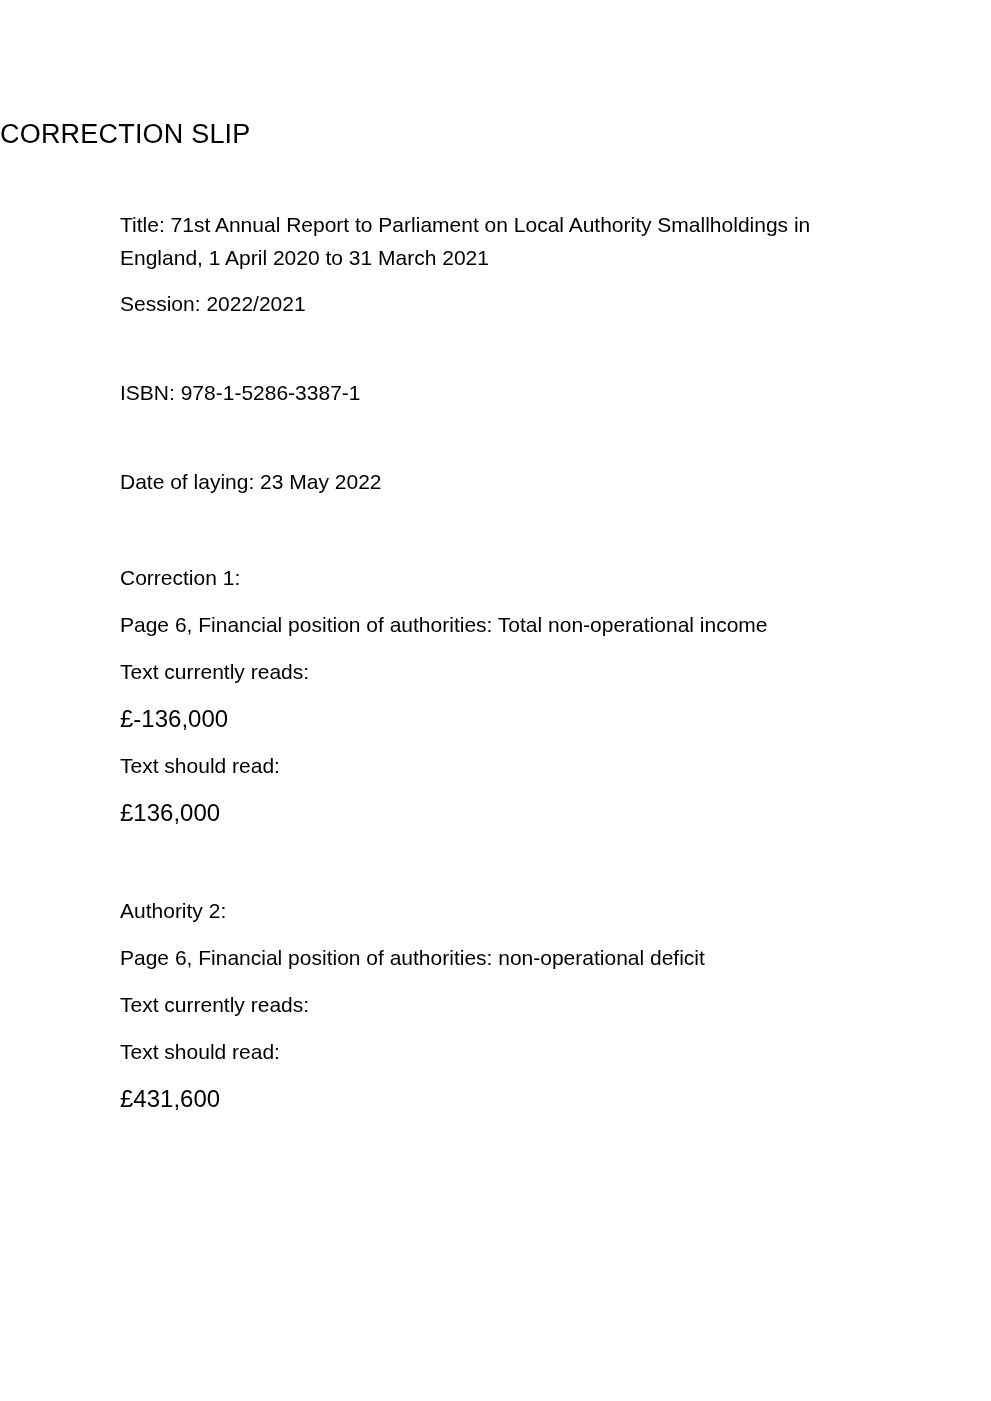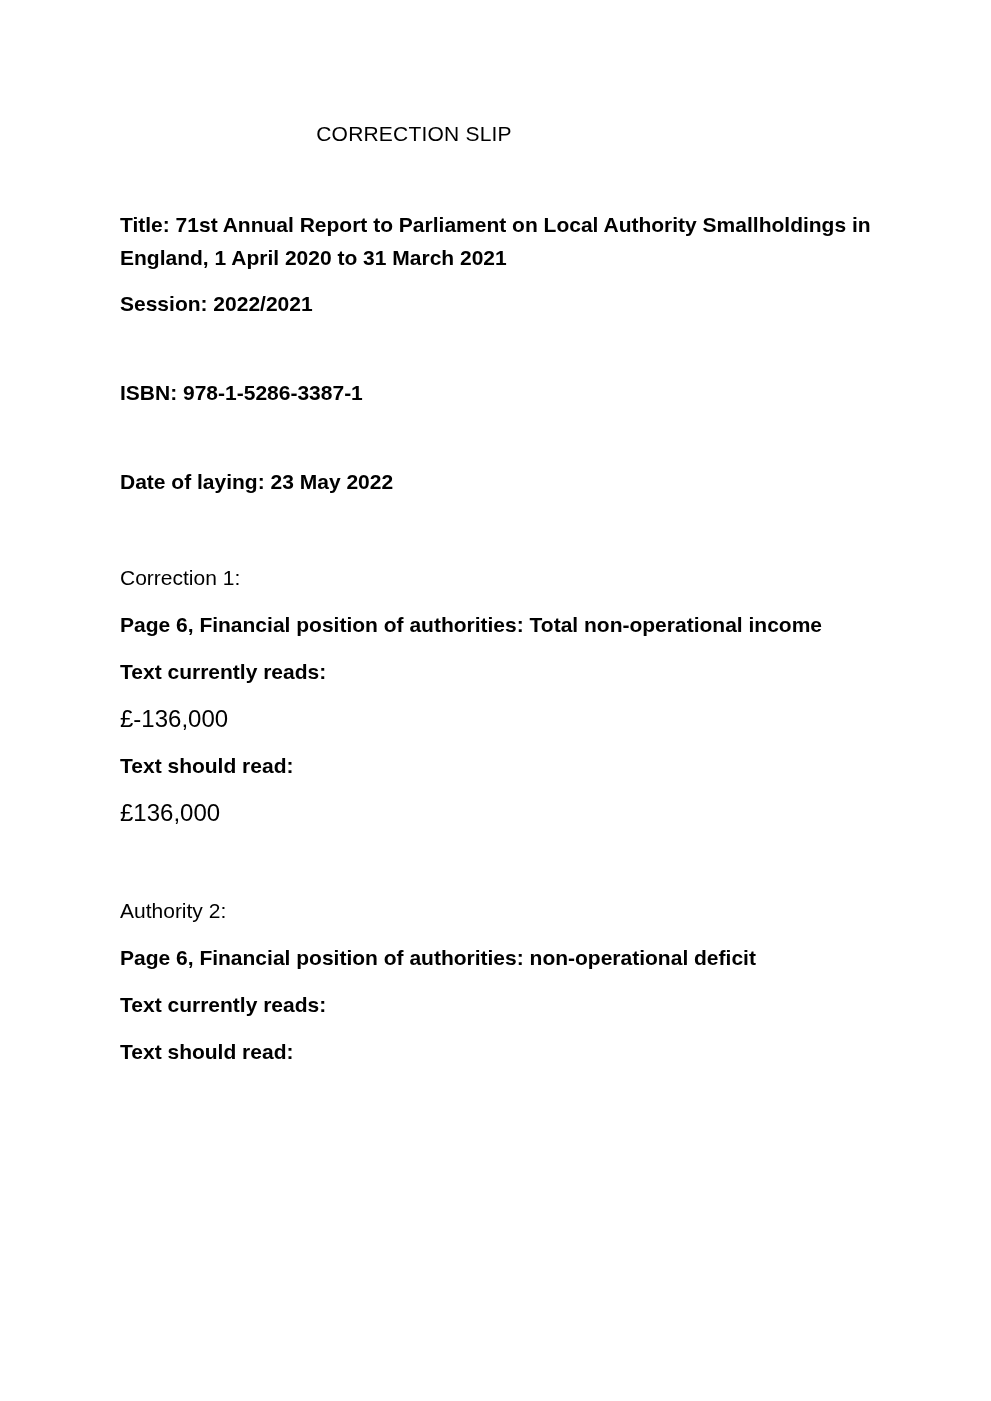--- a/index.html
+++ b/index.html
@@ -19,36 +19,35 @@
     height: 1401px;
     background: #ffffff;
     overflow: hidden;
     box-sizing: border-box;
   }
   .doc-heading {
     position: absolute;
     top: 120px;
     left: 0;
     width: 828px;
-    text-align: center;
-    font-size: 21px;
+    text-align: left;
+    font-size: 27px;
     line-height: 28px;
     letter-spacing: 0.2px;
   }
   .content {
     position: absolute;
     left: 120px;
     top: 208px;
     width: 760px;
   }
   .para {
     font-size: 21px;
     line-height: 33px;
     margin: 0;
-    font-weight: bold;
   }
   
   .para-title {
     margin-bottom: 13px;
   }
   .gap-lg { height: 56px; }
   .gap-block { height: 51px; }
 
   .correction-block .para {
     line-height: 47px;
@@ -99,16 +98,17 @@
       <p class="value-line">£136,000</p>
     </div>
 
     <div class="gap-block"></div>
 
     <div class="correction-block">
       <p class="correction-heading"><span class="label">Authority 2:</span></p>
       <p class="para">Page 6, Financial position of authorities: non-operational deficit</p>
       <p class="para">Text currently reads:</p>
       <p class="para">Text should read:</p>
+      <p class="value-line">£431,600</p>
     </div>
 
   </div>
 </div>
 
 </body></html>

